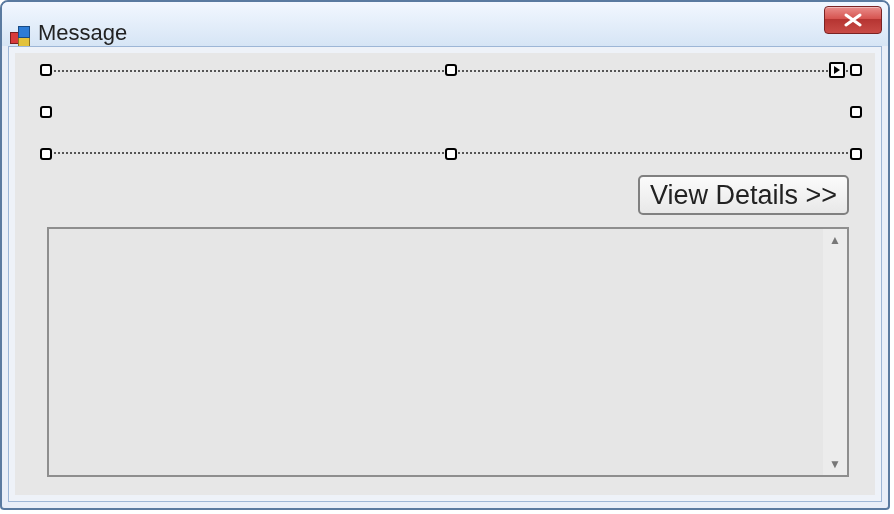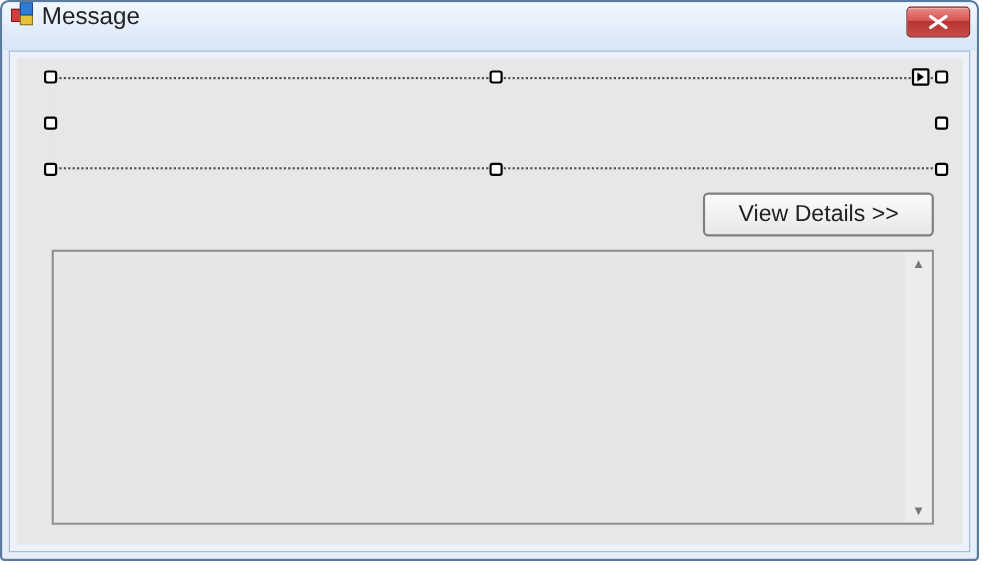--- a/index.html
+++ b/index.html
@@ -19,21 +19,21 @@
     height: 510px;
     border: 2px solid #5a7aa0;
     border-radius: 8px 8px 4px 4px;
     background: linear-gradient(#ecf2fb, #d7e4f2 30px, #e8eef8 30px, #e8eef8);
     overflow: hidden;
   }
   .titlebar {
     height: 44px;
     background: linear-gradient(#f2f7ff, #d6e5f5);
     display: flex;
-    align-items: flex-start;
+    align-items: flex-end;
     padding: 0 8px 0 8px;
     position: relative;
   }
   .app-icon {
     width: 20px;
     height: 20px;
     margin-right: 8px;
     position: relative;
   }
   .app-icon::before {
@@ -138,22 +138,22 @@
     border-top: 4px solid transparent;
     border-bottom: 4px solid transparent;
     border-left: 6px solid #000;
   }
 
   .details-btn {
     position: absolute;
     right: 26px;
     top: 122px;
     height: 40px;
-    padding: 0 30px;
-    font-size: 21px;
+    padding: 0 10px;
+    font-size: 27px;
     color: #222;
     background: linear-gradient(#fbfbfb, #e8e8e8);
     border: 2px solid #808080;
     border-radius: 5px;
     display: flex;
     align-items: center;
     cursor: default;
   }
 
   .textarea-wrap {

